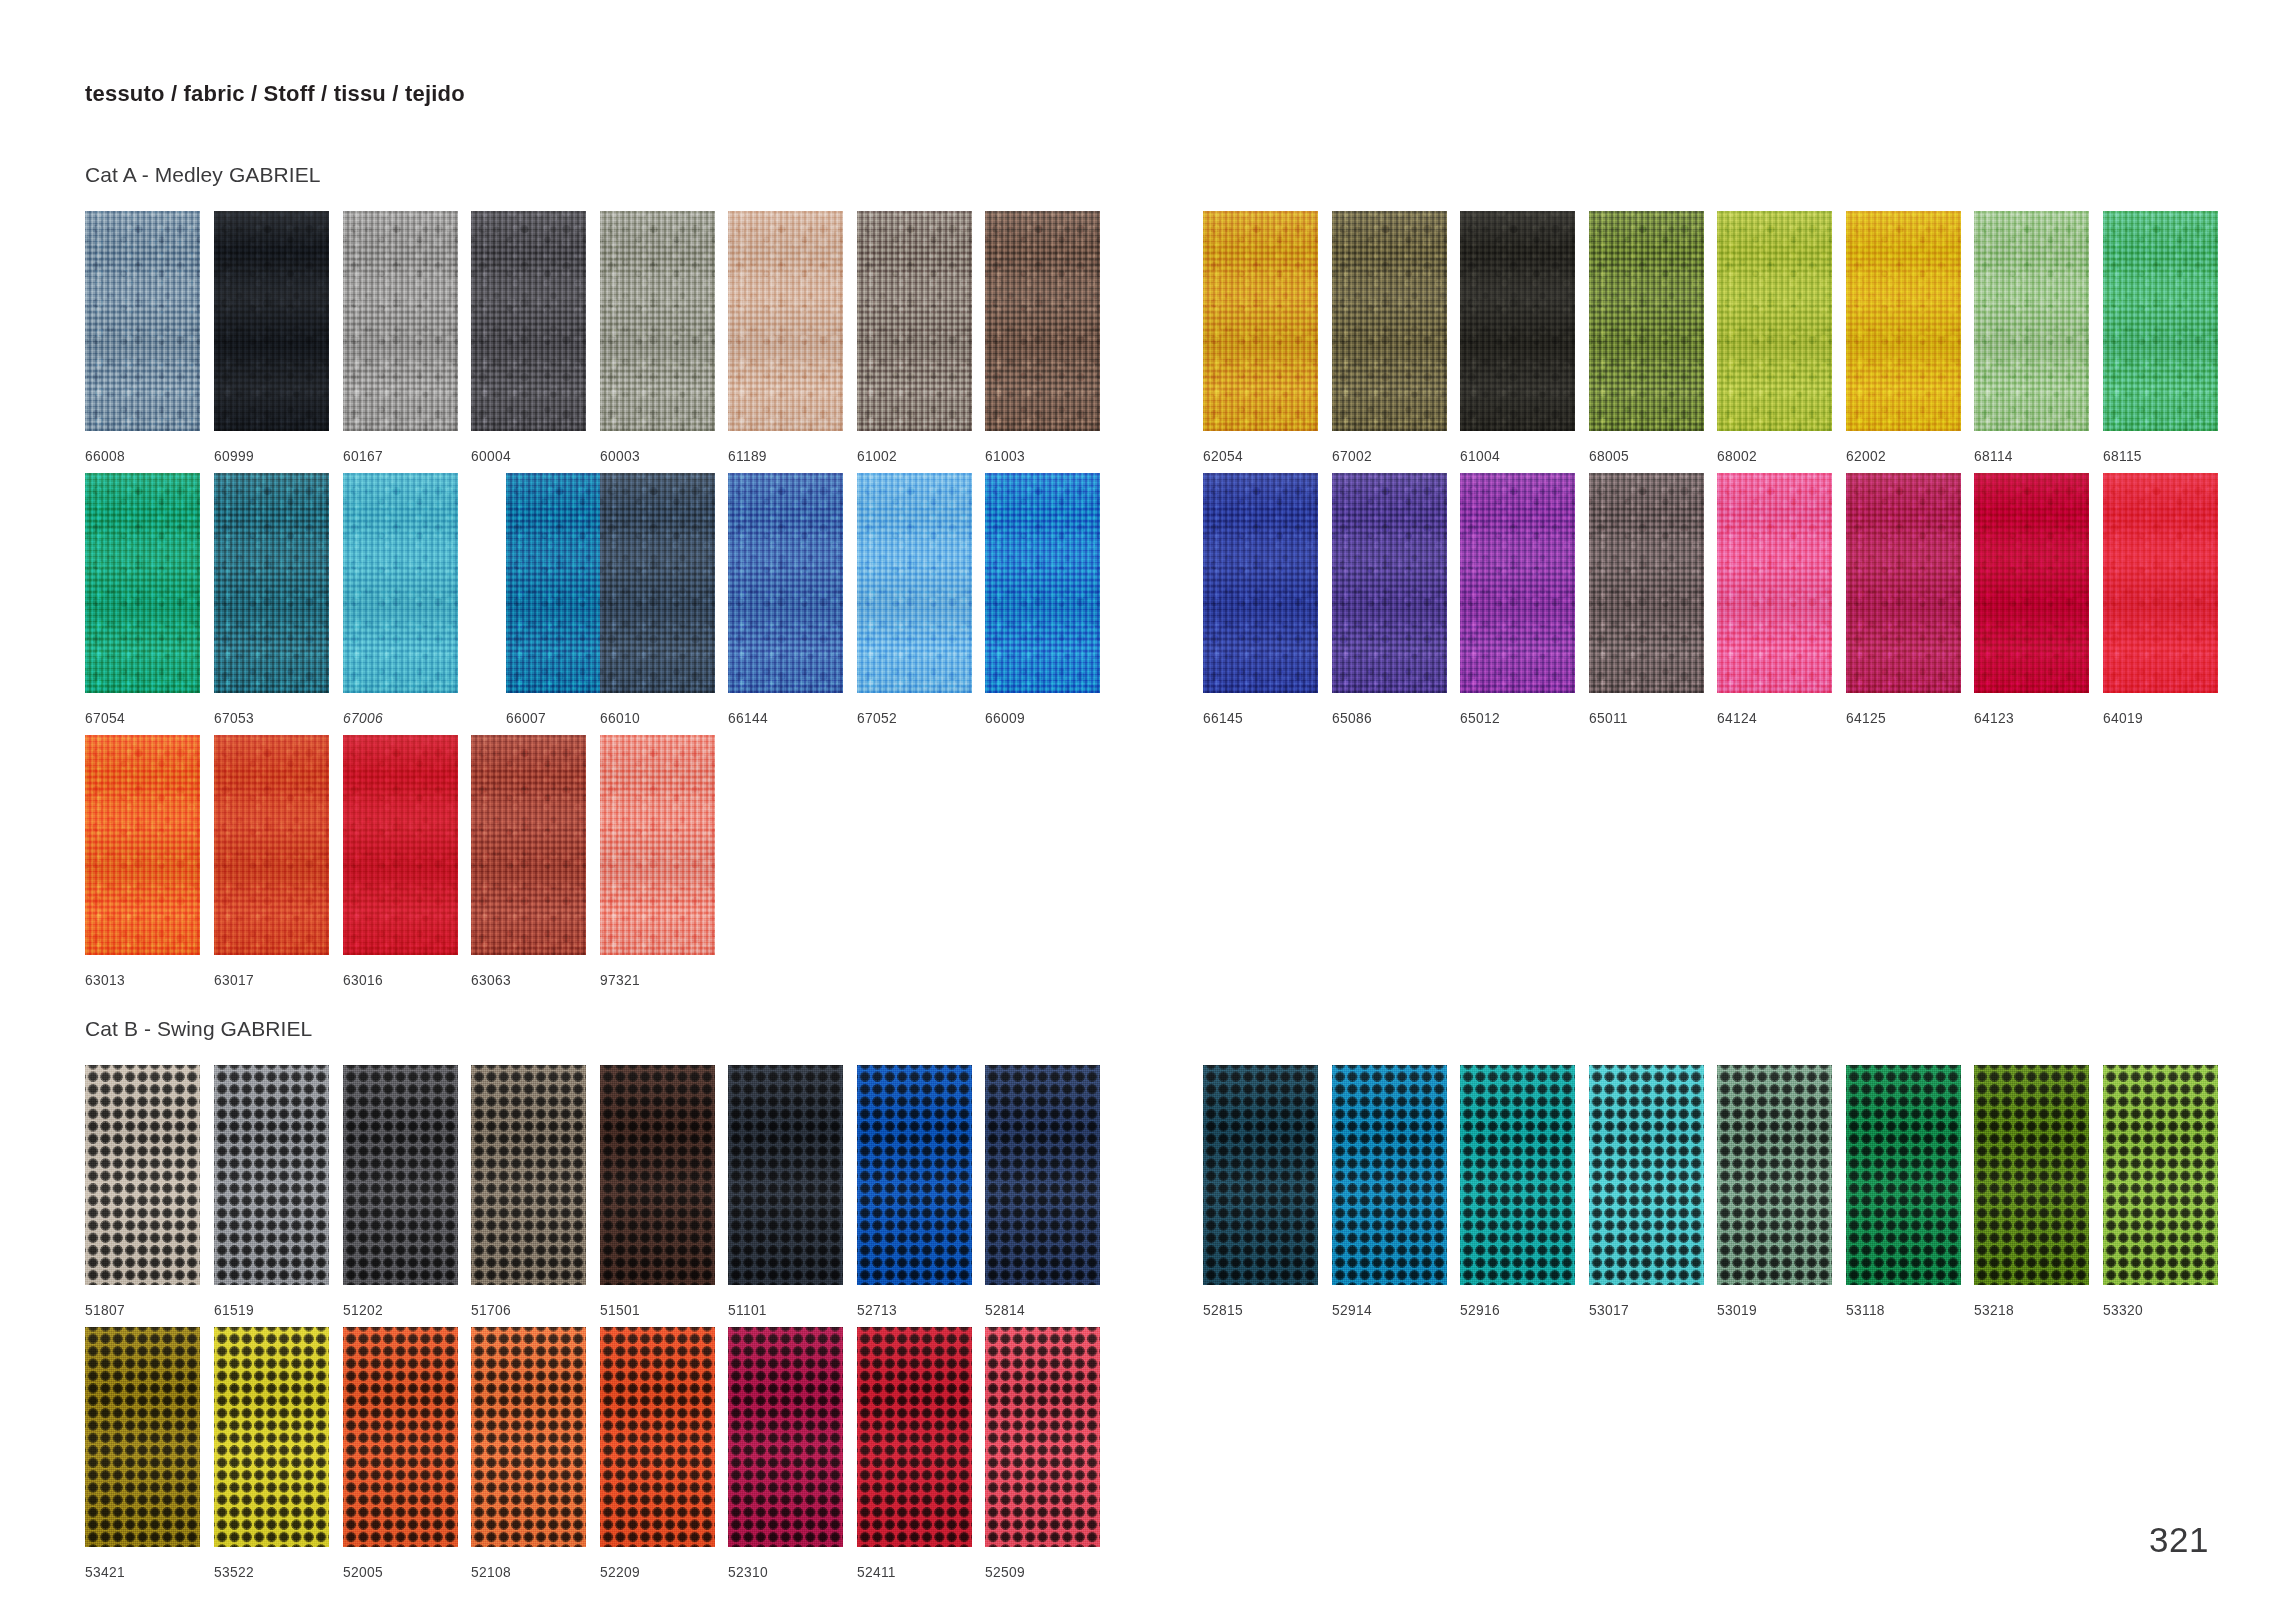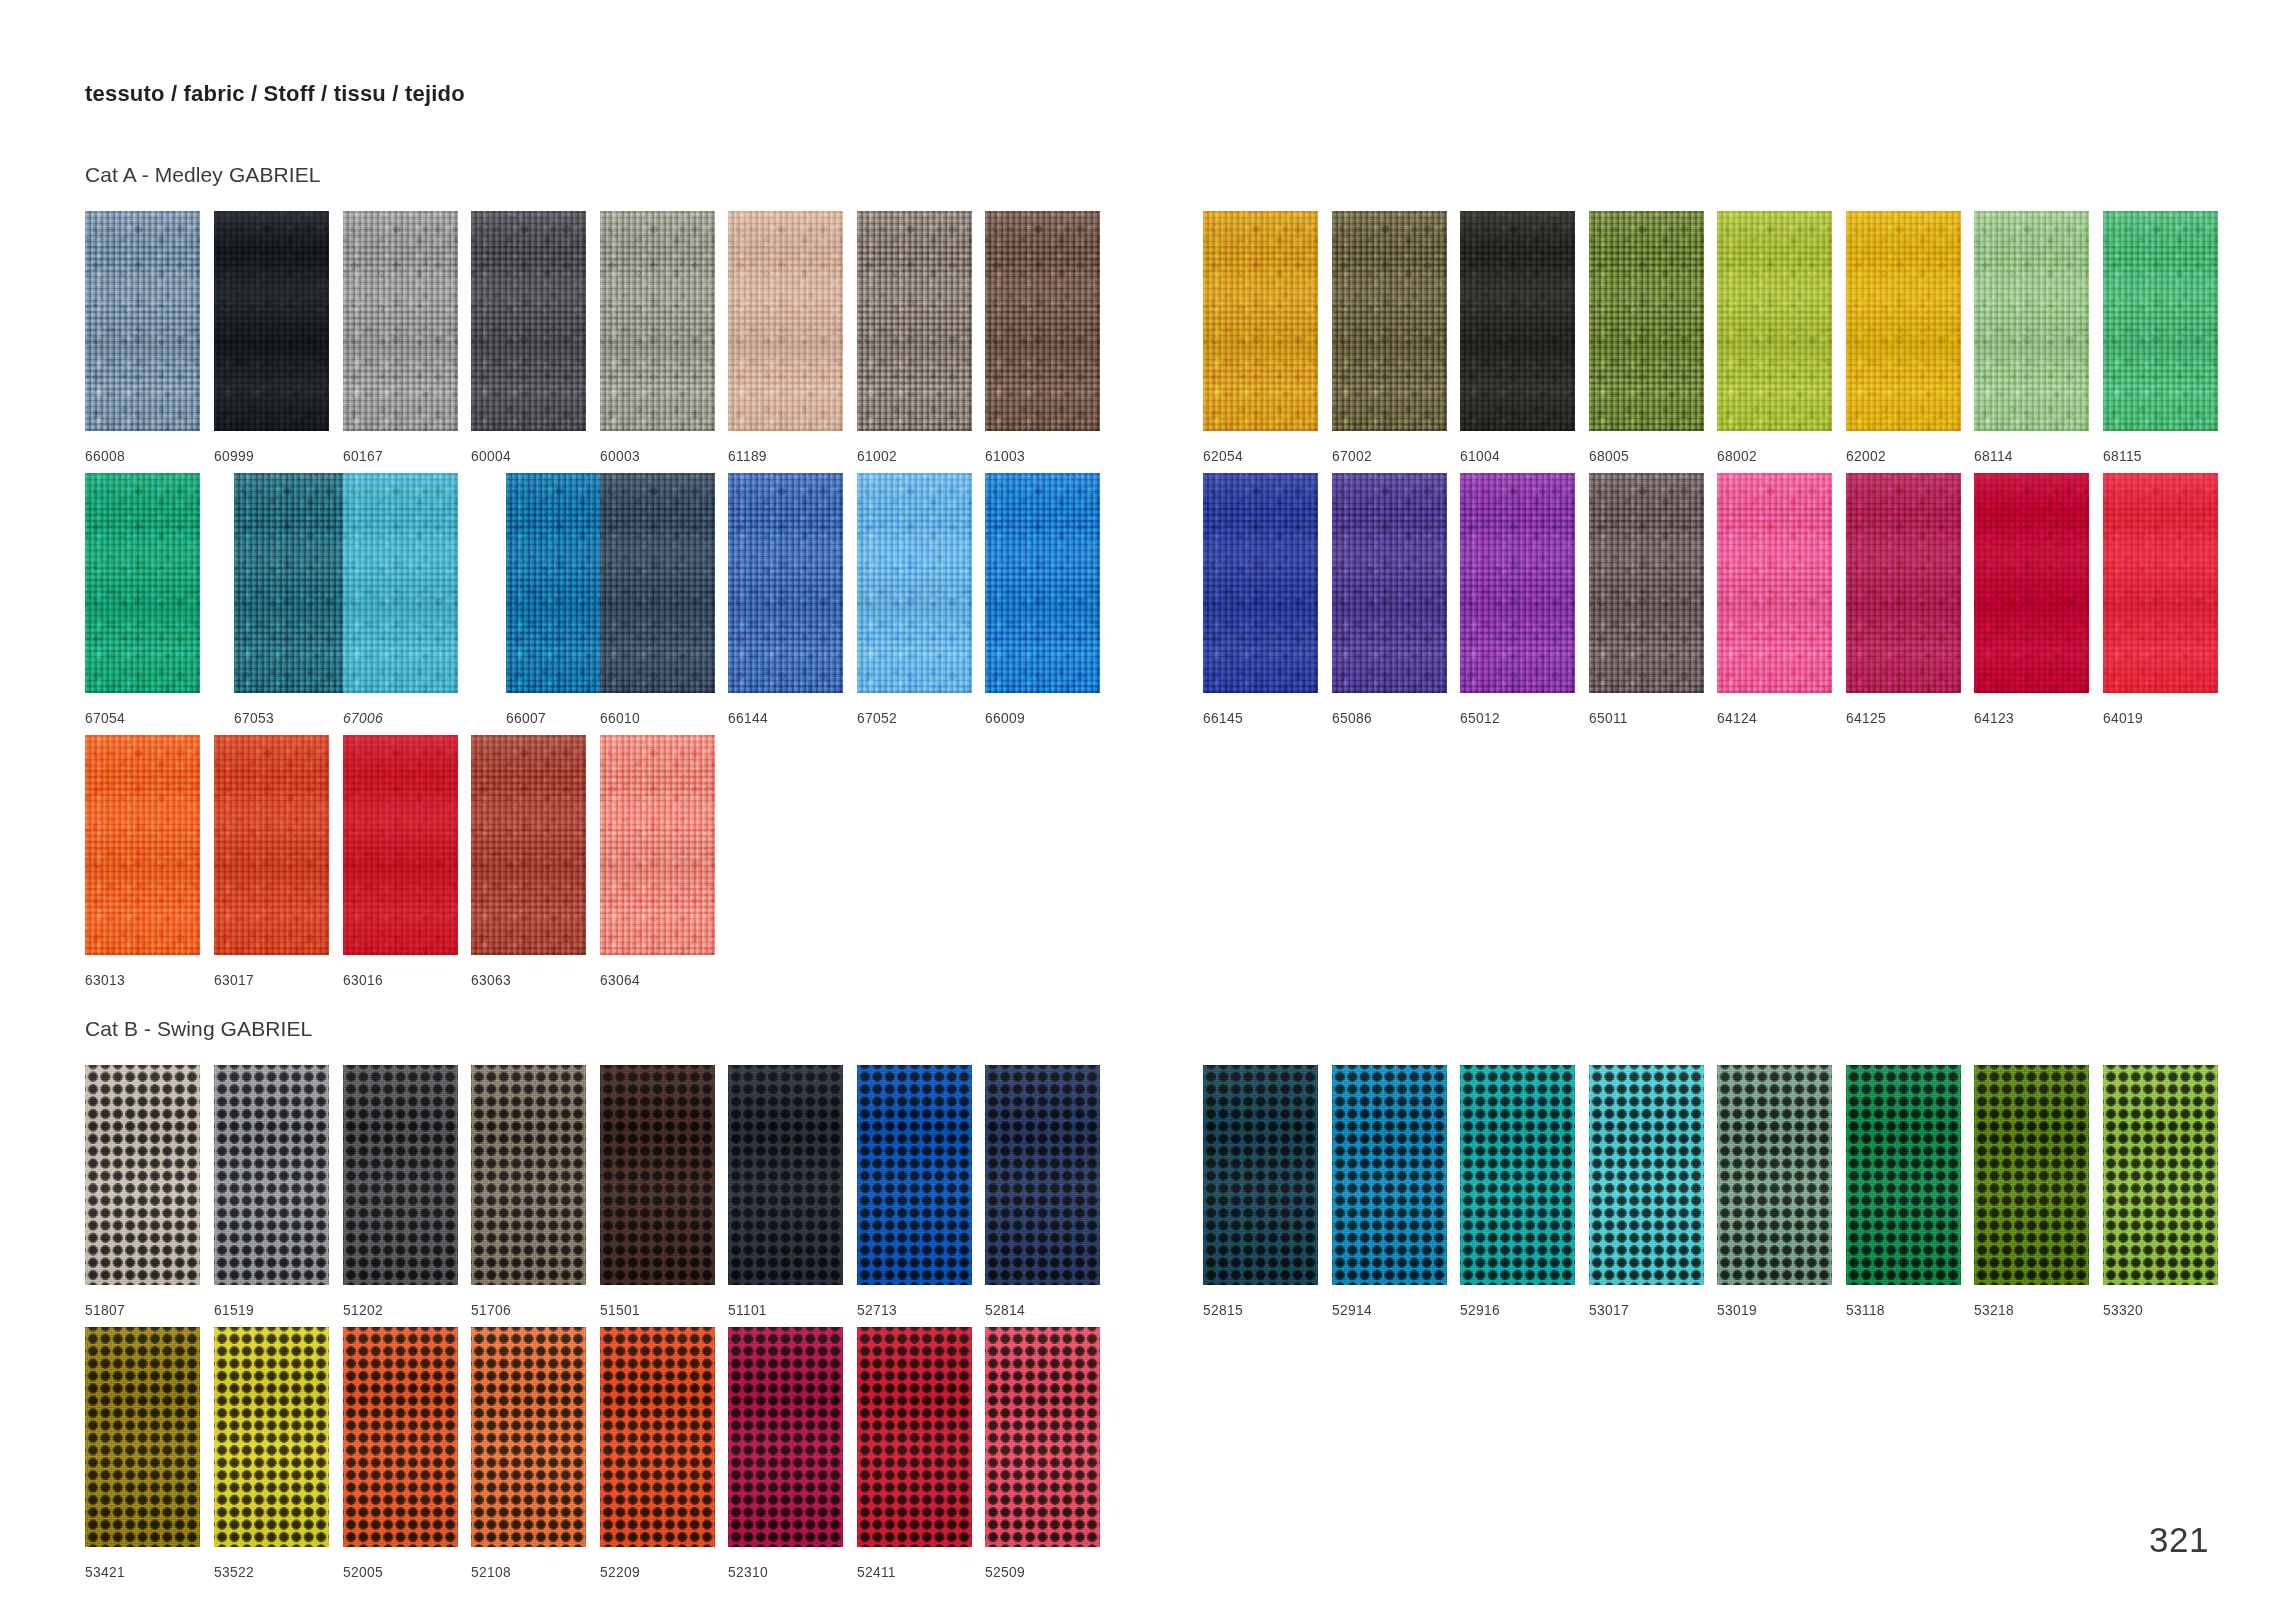--- a/index.html
+++ b/index.html
@@ -277,21 +277,21 @@
           <div class="sheen"></div>
         </div>
         <div class="swatch-label">68115</div>
       </div>
       <div class="swatch-cell" style="left: 85px; top: 473px;">
         <div class="swatch tex-medley" style="background-color: rgb(20, 164, 119);">
           <div class="sheen"></div>
         </div>
         <div class="swatch-label">67054</div>
       </div>
-      <div class="swatch-cell" style="left: 214px; top: 473px; margin-left: 20px;">
+      <div class="swatch-cell" style="left: 214px; top: 473px;">
         <div class="swatch tex-medley" style="background-color: rgb(35, 108, 126);">
           <div class="sheen"></div>
         </div>
         <div class="swatch-label">67053</div>
       </div>
       <div class="swatch-cell" style="left: 343px; top: 473px; font-style: italic;">
         <div class="swatch tex-medley" style="background-color: rgb(73, 180, 204);">
           <div class="sheen"></div>
         </div>
         <div class="swatch-label">67006</div>
@@ -395,21 +395,21 @@
       <div class="swatch-cell" style="left: 471px; top: 735px;">
         <div class="swatch tex-medley" style="background-color: rgb(168, 68, 54);">
           <div class="sheen"></div>
         </div>
         <div class="swatch-label">63063</div>
       </div>
       <div class="swatch-cell" style="left: 600px; top: 735px;">
         <div class="swatch tex-medley" style="background-color: rgb(238, 141, 129);">
           <div class="sheen"></div>
         </div>
-        <div class="swatch-label">63064</div>
+        <div class="swatch-label">97321</div>
       </div>
       <div class="section-header" style="top: 1017px;">Cat B - Swing GABRIEL</div>
       <div class="swatch-cell" style="left: 85px; top: 1065px;">
         <div class="swatch tex-swing" style="background-color: rgb(205, 194, 180);">
           <div class="sheen"></div>
         </div>
         <div class="swatch-label">51807</div>
       </div>
       <div class="swatch-cell" style="left: 214px; top: 1065px;">
         <div class="swatch tex-swing" style="background-color: rgb(154, 157, 163);">

